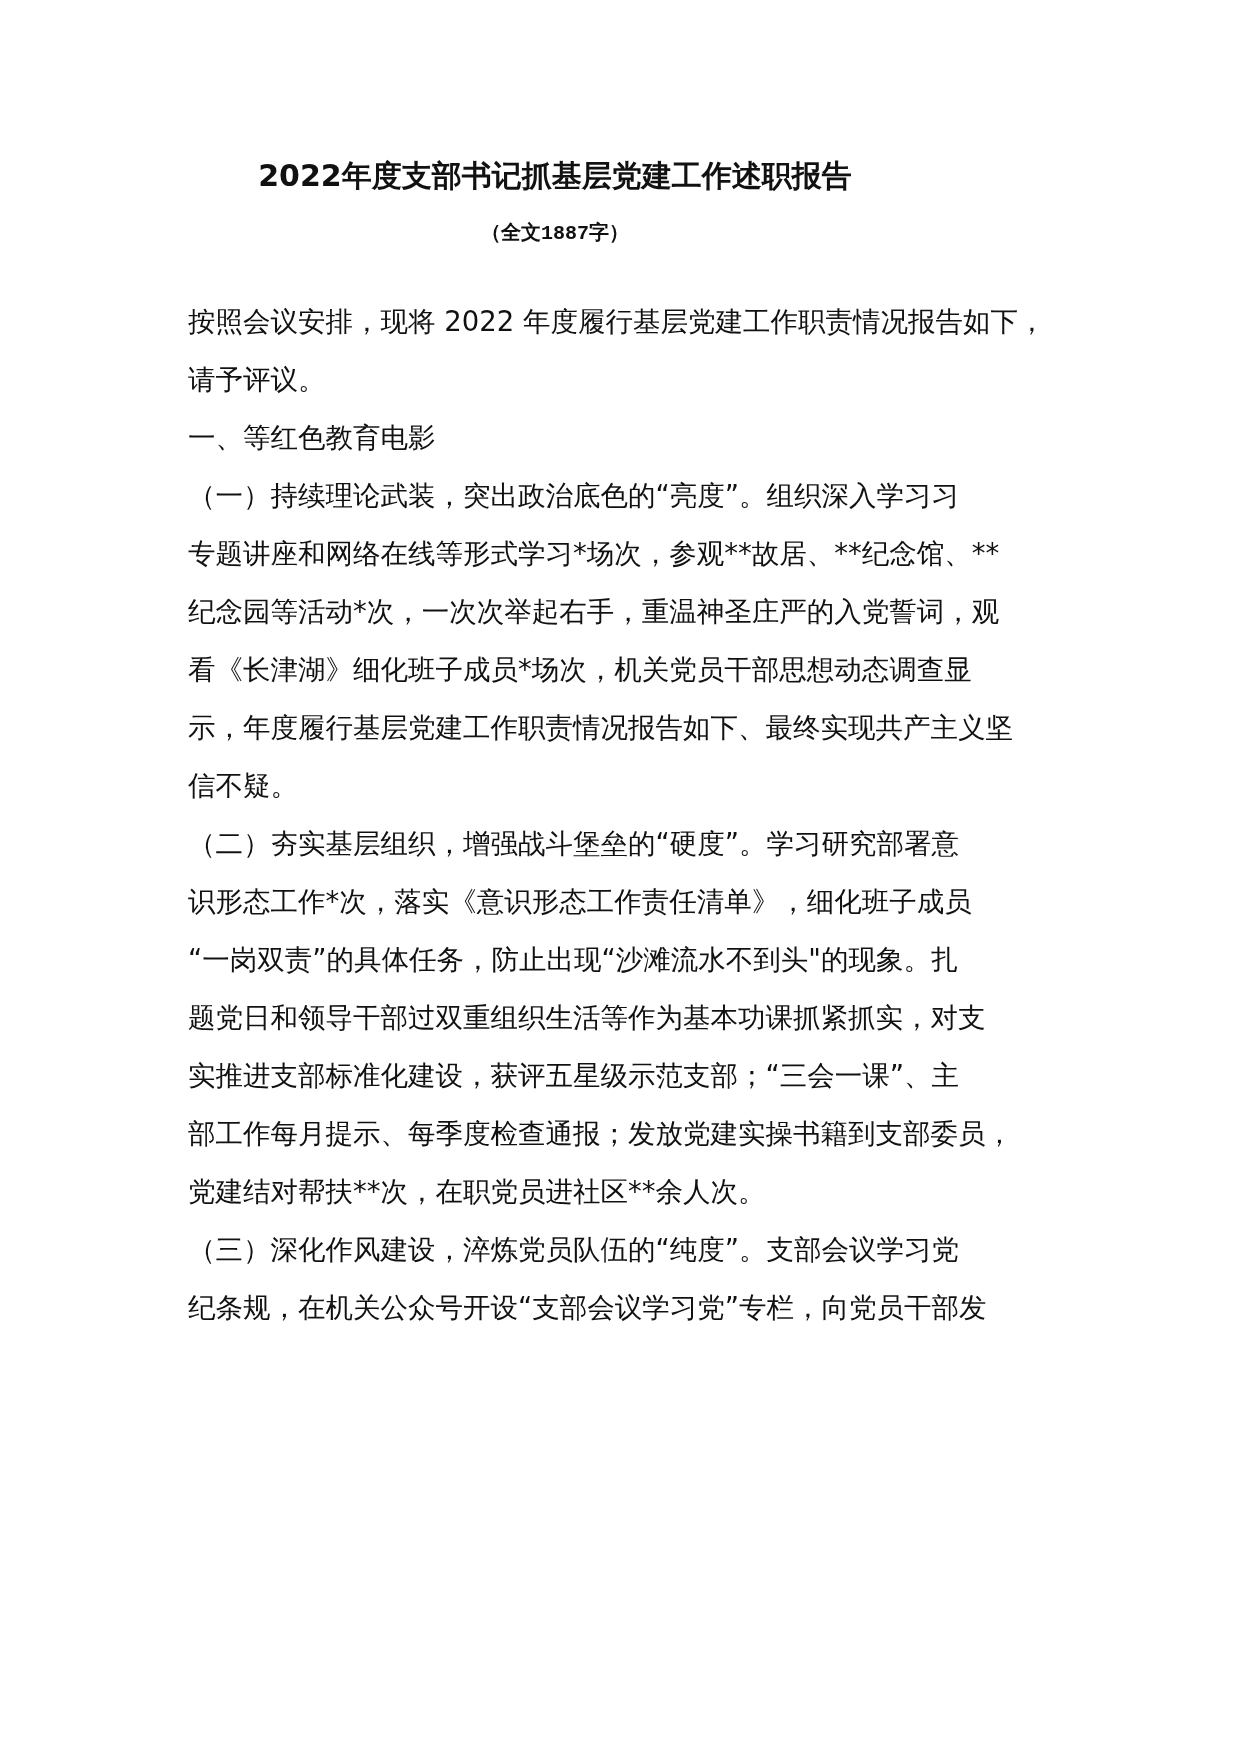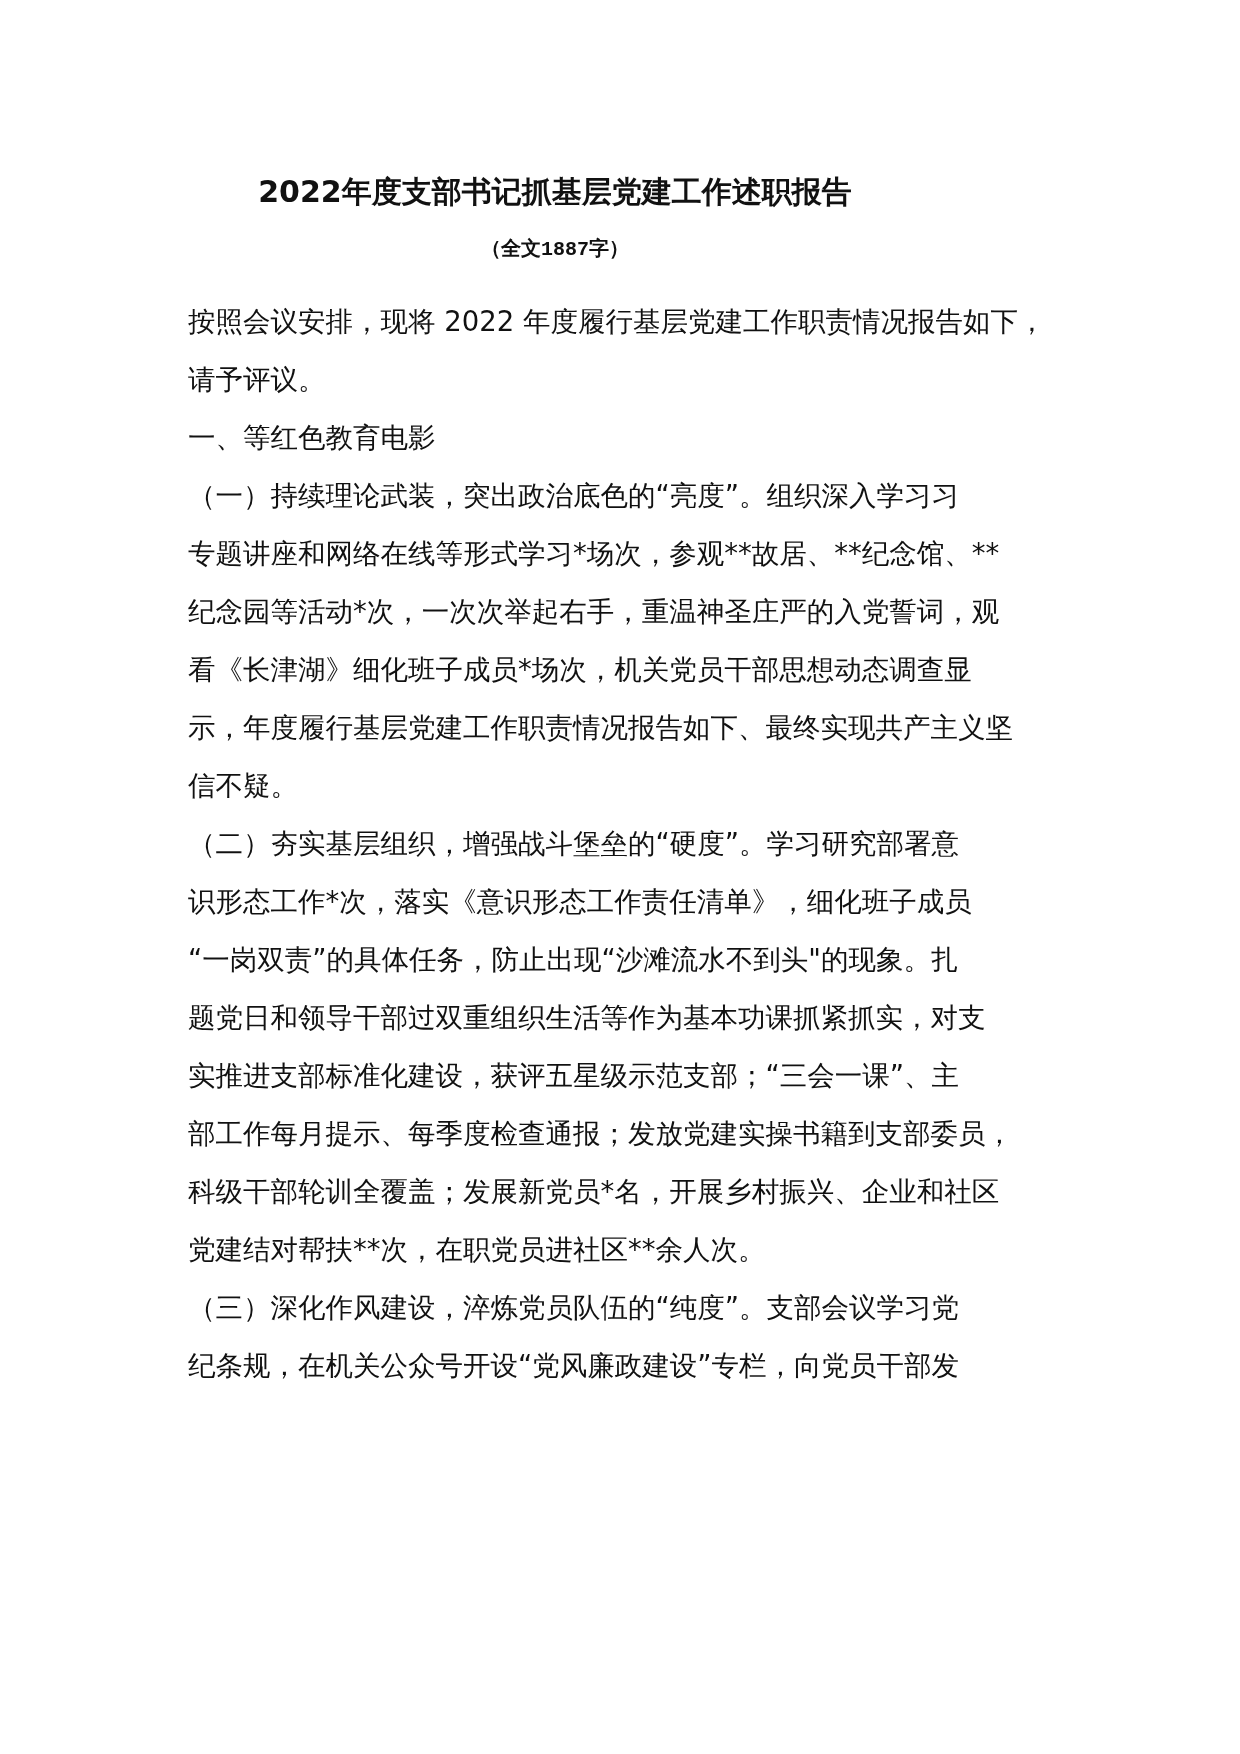--- a/index.html
+++ b/index.html
@@ -28,21 +28,21 @@
       left: 0;
       top: 156px;
       width: 1110px;
       text-align: center;
     }
     .title {
       font-weight: bold;
       font-size: 30px;
       line-height: 40px;
       letter-spacing: 0px;
-      margin: 16px;
+      margin: 0;
       white-space: nowrap;
     }
     .subtitle {
       font-weight: bold;
       font-size: 20px;
       line-height: 40px;
       margin: 18px 0 0 0;
       white-space: nowrap;
       font-family: Liberation Mono, monospace;
     }
@@ -78,18 +78,17 @@
     <p class="line">纪念园等活动*次，一次次举起右手，重温神圣庄严的入党誓词，观</p>
     <p class="line">看《长津湖》细化班子成员*场次，机关党员干部思想动态调查显</p>
     <p class="line">示，年度履行基层党建工作职责情况报告如下、最终实现共产主义坚</p>
     <p class="line">信不疑。</p>
     <p class="line">（二）夯实基层组织，增强战斗堡垒的“硬度”。学习研究部署意</p>
     <p class="line">识形态工作*次，落实《意识形态工作责任清单》，细化班子成员</p>
     <p class="line">“一岗双责”的具体任务，防止出现“沙滩流水不到头"的现象。扎</p>
     <p class="line">题党日和领导干部过双重组织生活等作为基本功课抓紧抓实，对支</p>
     <p class="line">实推进支部标准化建设，获评五星级示范支部；“三会一课”、主</p>
     <p class="line">部工作每月提示、每季度检查通报；发放党建实操书籍到支部委员，</p>
-    <p class="line">科级干部轮训全覆盖；发展新党员*名，开展乡村振兴、企业和社区</p>
     <p class="line">党建结对帮扶**次，在职党员进社区**余人次。</p>
     <p class="line">（三）深化作风建设，淬炼党员队伍的“纯度”。支部会议学习党</p>
-    <p class="line">纪条规，在机关公众号开设“党风廉政建设”专栏，向党员干部发</p>
+    <p class="line">纪条规，在机关公众号开设“支部会议学习党”专栏，向党员干部发</p>
   </div>
 </div>
 
 </body></html>

